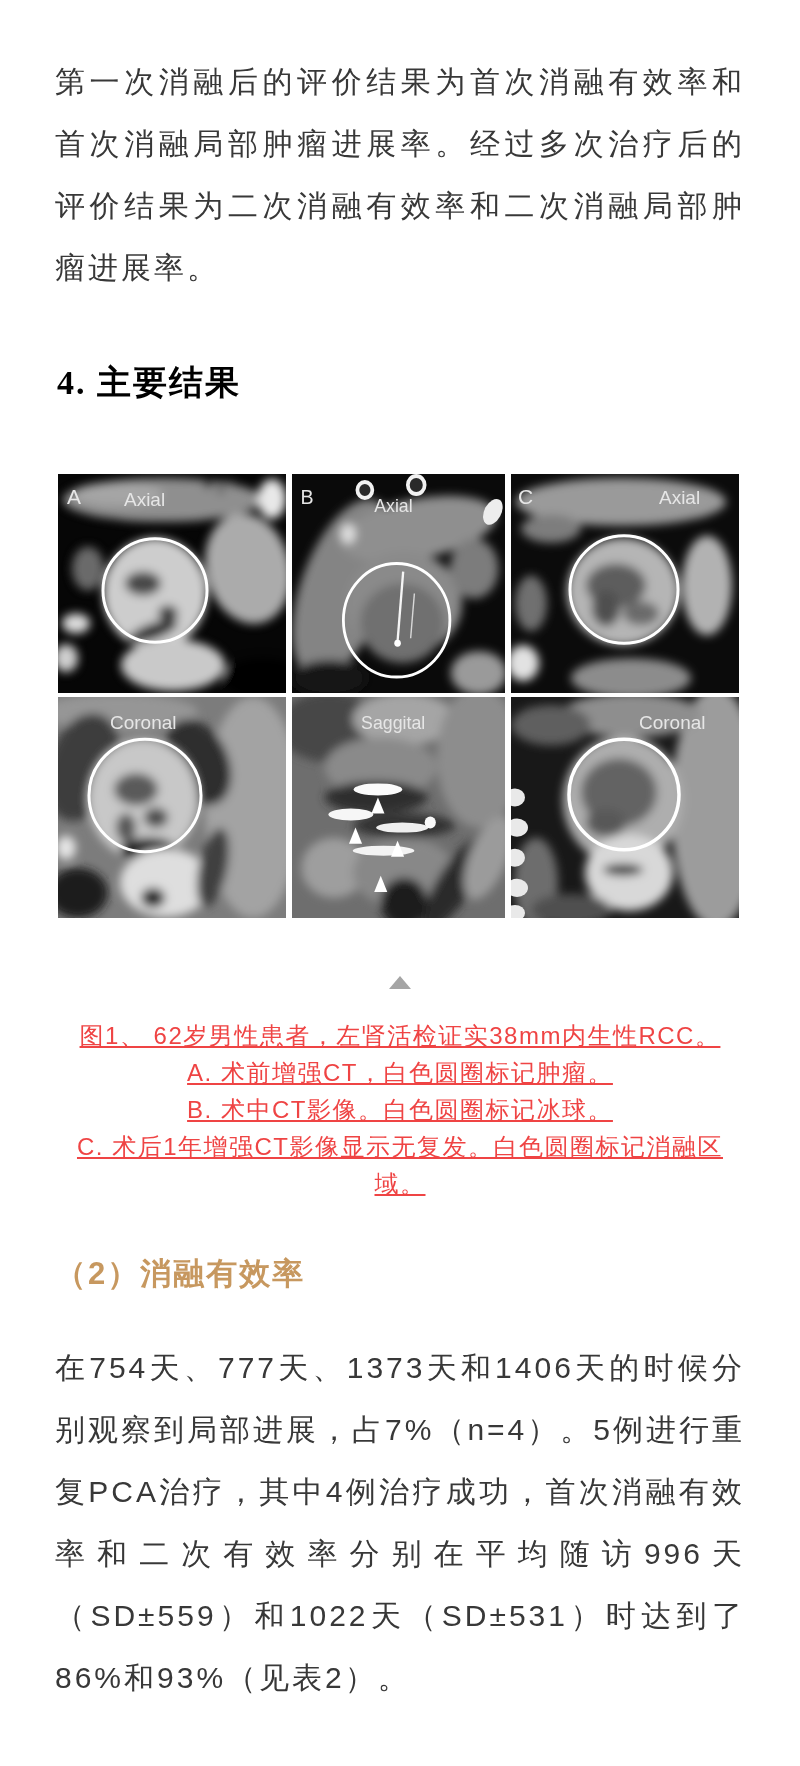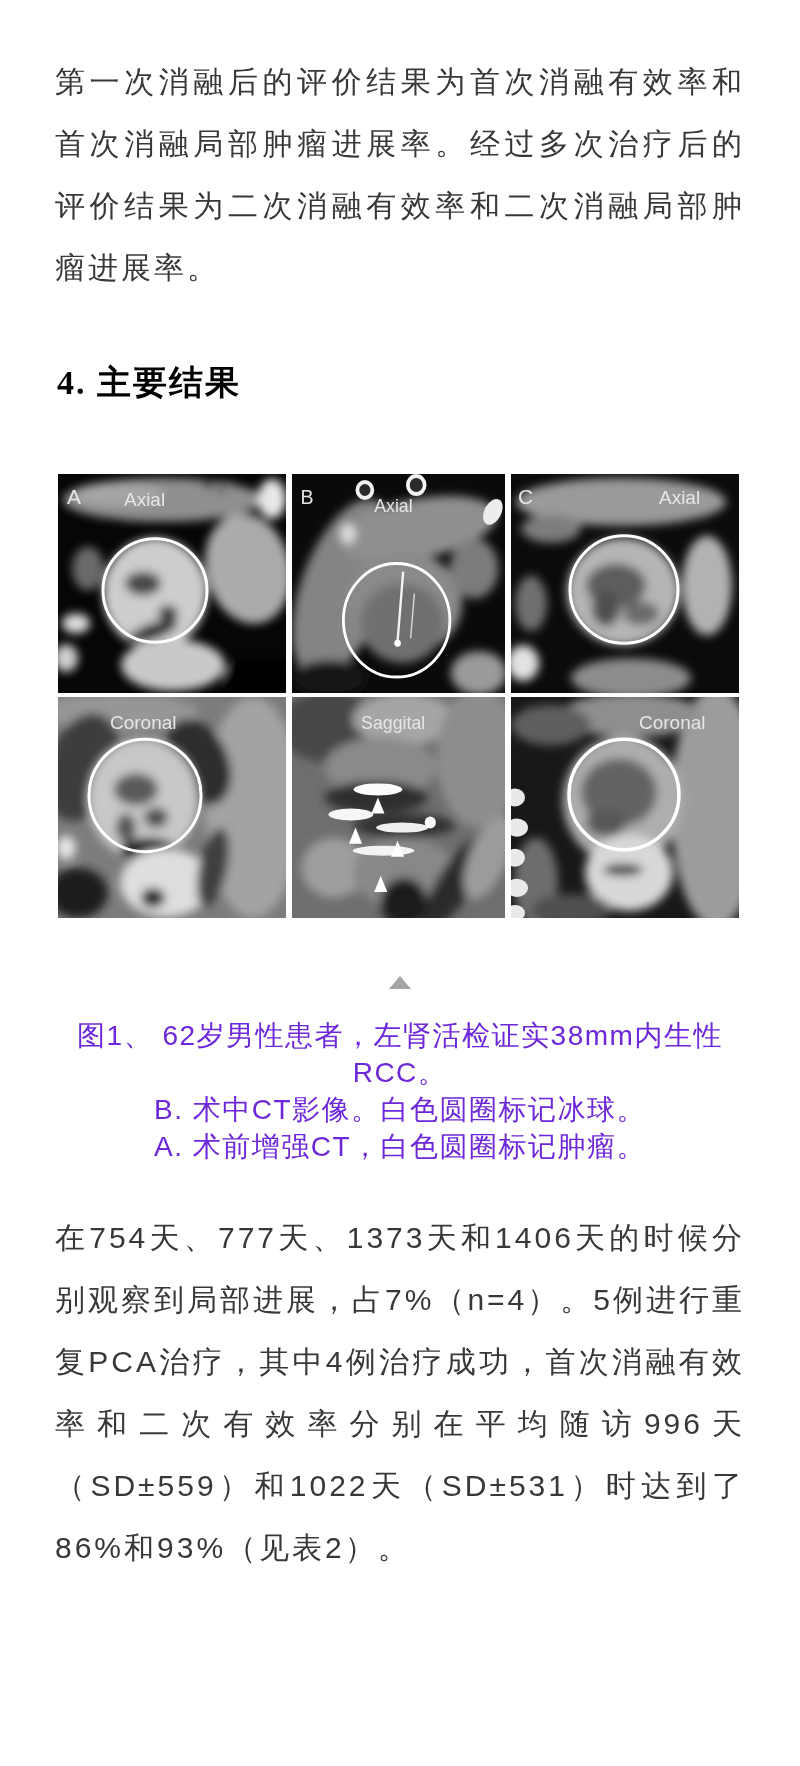--- a/index.html
+++ b/index.html
@@ -29,22 +29,22 @@
     grid-template-rows:219px 221px;
     column-gap:6px;row-gap:4px;
   }
   .ct-panel{width:100%;height:100%;display:block;background:#0a0a0a;}
   .collapse-triangle{
     margin:58px auto 0 auto;width:0;height:0;
     border-left:11px solid transparent;border-right:11px solid transparent;
     border-bottom:13px solid #a5a5a5;
   }
   .caption{
-    margin-top:28px;text-align:center;color:#6d28d9;
-    font-size:28px;line-height:37px;letter-spacing:1.5px;
+    margin-top:28px;text-align:center;color:#ef4444;
+    font-size:24px;line-height:37px;letter-spacing:1.5px;text-decoration:underline;
   }
   .p-results{margin-top:42px;}
   .panel-label{fill:#e6e6e6;font-family:"Liberation Sans","DejaVu Sans",sans-serif;}
 </style>
 </head>
 <body>
 
 <main class="page">
   <div class="content">
 
@@ -229,21 +229,23 @@
         </g>
         <circle cx="113" cy="97" r="55" fill="none" stroke="#ffffff" stroke-width="3.5"></circle>
         <text class="panel-label" x="128" y="32" font-size="19">Coronal</text>
       </svg>
     </figure>
 
     <div class="collapse-triangle"></div>
 
     <div class="caption">
       <div>图1、 62岁男性患者，左肾活检证实38mm内生性RCC。</div>
+      <div>A. 术前增强CT，白色圆圈标记肿瘤。</div>
       <div>B. 术中CT影像。白色圆圈标记冰球。</div>
-      <div>A. 术前增强CT，白色圆圈标记肿瘤。</div>
+      <div>C. 术后1年增强CT影像显示无复发。白色圆圈标记消融区域。</div>
     </div>
 
+    <h3 class="sub-heading sub-heading-2">（2）消融有效率</h3>
 
     <p class="body-text p-results">在754天、777天、1373天和1406天的时候分别观察到局部进展，占7%（n=4）。5例进行重复PCA治疗，其中4例治疗成功，首次消融有效率和二次有效率分别在平均随访996天（SD±559）和1022天（SD±531）时达到了86%和93%（见表2）。</p>
 
   </div>
 </main>
 
 </body></html>

